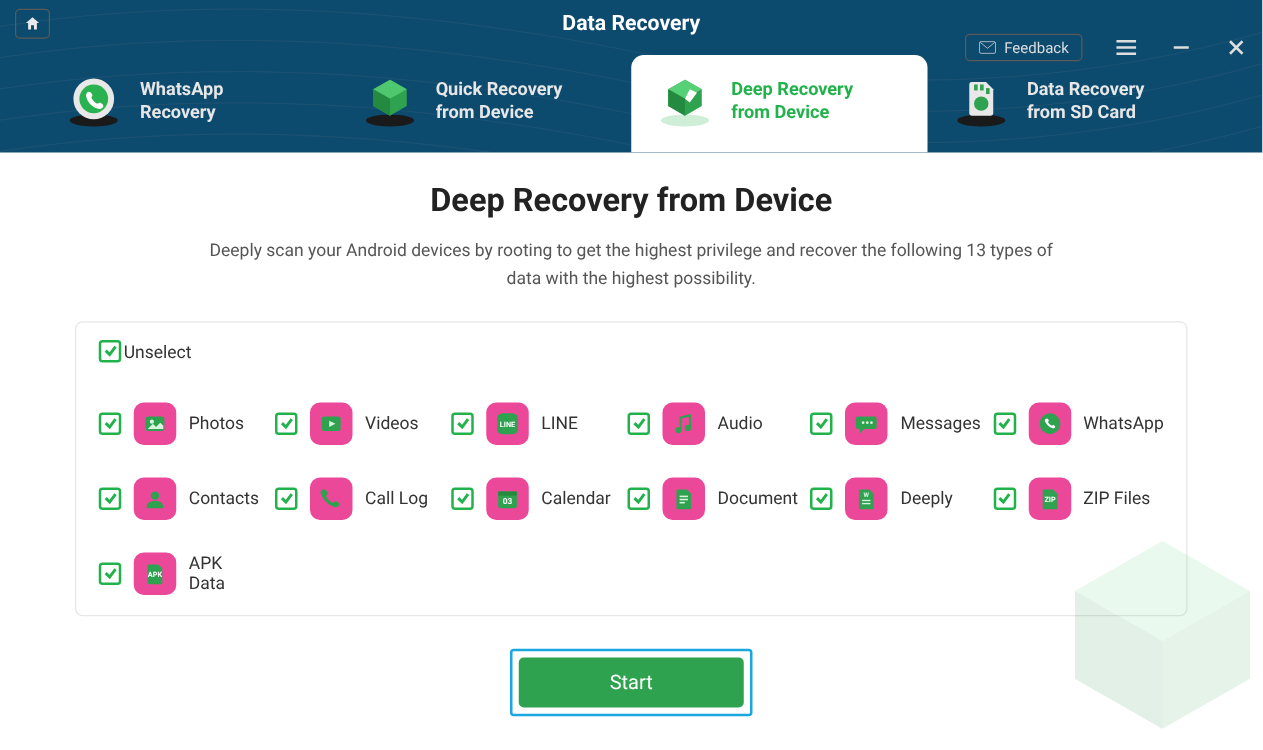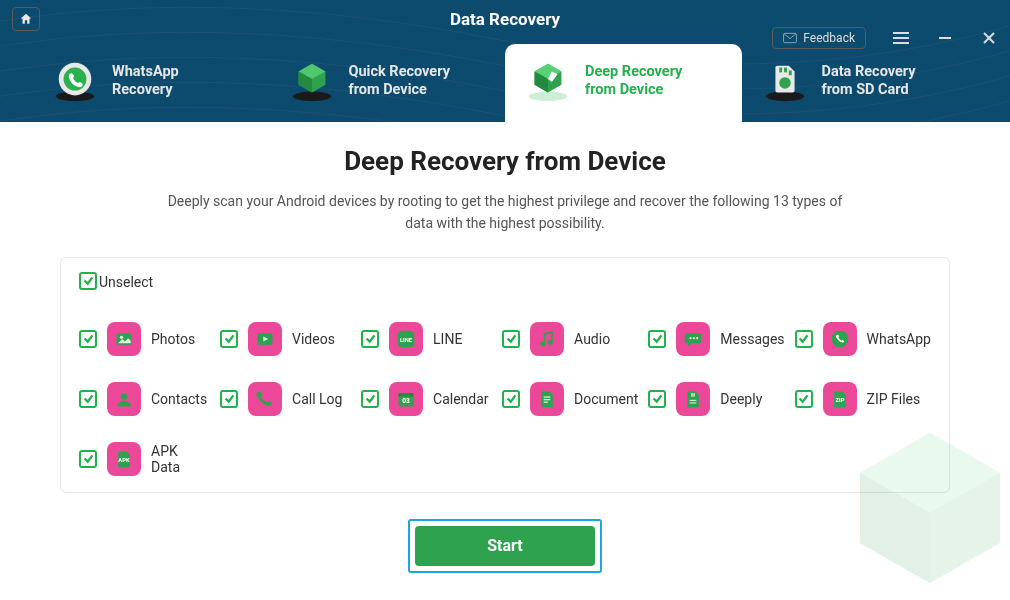--- a/index.html
+++ b/index.html
@@ -43,21 +43,21 @@
   .unselect-label { font-size:14px; color:#333; }
 
   .grid { display:grid; grid-template-columns: repeat(6, 1fr); row-gap: 26px; column-gap: 10px;}
   .item { display:flex; align-items:center; gap:10px; }
   .item-icon { width:34px; height:34px; border-radius:8px; background:#ec4899; display:flex; align-items:center; justify-content:center; flex-shrink:0;}
   .item-icon svg { width:20px; height:20px; }
   .item-label { font-size:14px; color:#333; }
 
   .start-wrap { display:flex; justify-content:center; margin-top: 26px;}
   .start-outline { border:2px solid #1aa7e0; padding:5px; border-radius:3px;}
-  .start-btn { width:180px; height:40px; background:#2fa24f; color:#fff; font-size:16px; font-weight:700; border:none; border-radius:4px; cursor:pointer; display:flex; align-items:center; justify-content:center;}
+  .start-btn { width:180px; height:40px; background:#2fa24f; color:#fff; font-size:16px; font-weight:400; border:none; border-radius:4px; cursor:pointer; display:flex; align-items:center; justify-content:center;}
 
   .bg-deco { position:absolute; right:-20px; bottom:-40px; width:200px; height:200px; opacity:.12; pointer-events:none;}
   .bg-deco svg{width:100%;height:100%;}
 
   
   .contours { position:absolute; inset:0; opacity:.12; pointer-events:none;}
 </style>
 </head>
 <body>
 

